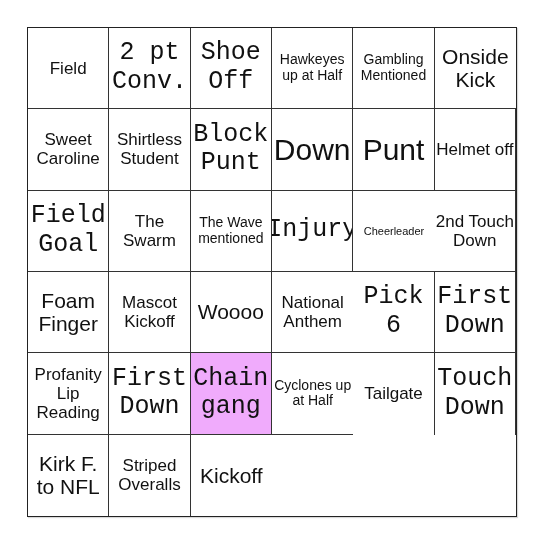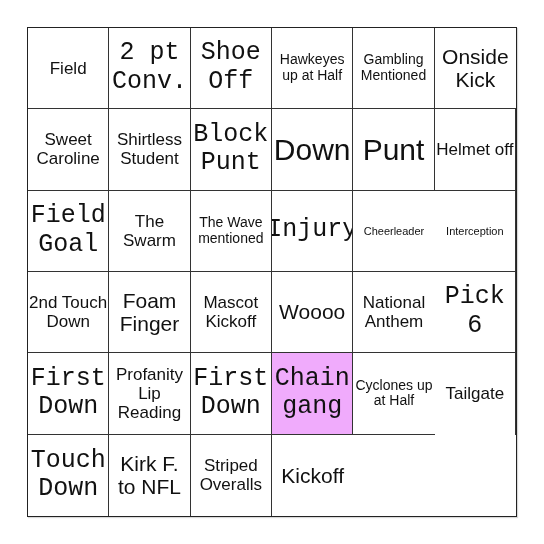--- a/index.html
+++ b/index.html
@@ -99,23 +99,20 @@
     </div>
     <div class="cell fs-sm">
       <span>The Wave mentioned</span>
     </div>
     <div class="cell fs-xl">
       <span>Injury</span>
     </div>
     <div class="cell fs-xs col-last">
       <span>Cheerleader</span>
     </div>
-    <div class="cell fs-xs">
-      <span>Interception</span>
-    </div>
     <div class="cell fs-md">
       <span>2nd Touch Down</span>
     </div>
     <div class="cell fs-lg">
       <span>Foam Finger</span>
     </div>
     <div class="cell fs-md">
       <span>Mascot Kickoff</span>
     </div>
     <div class="cell fs-lg">

